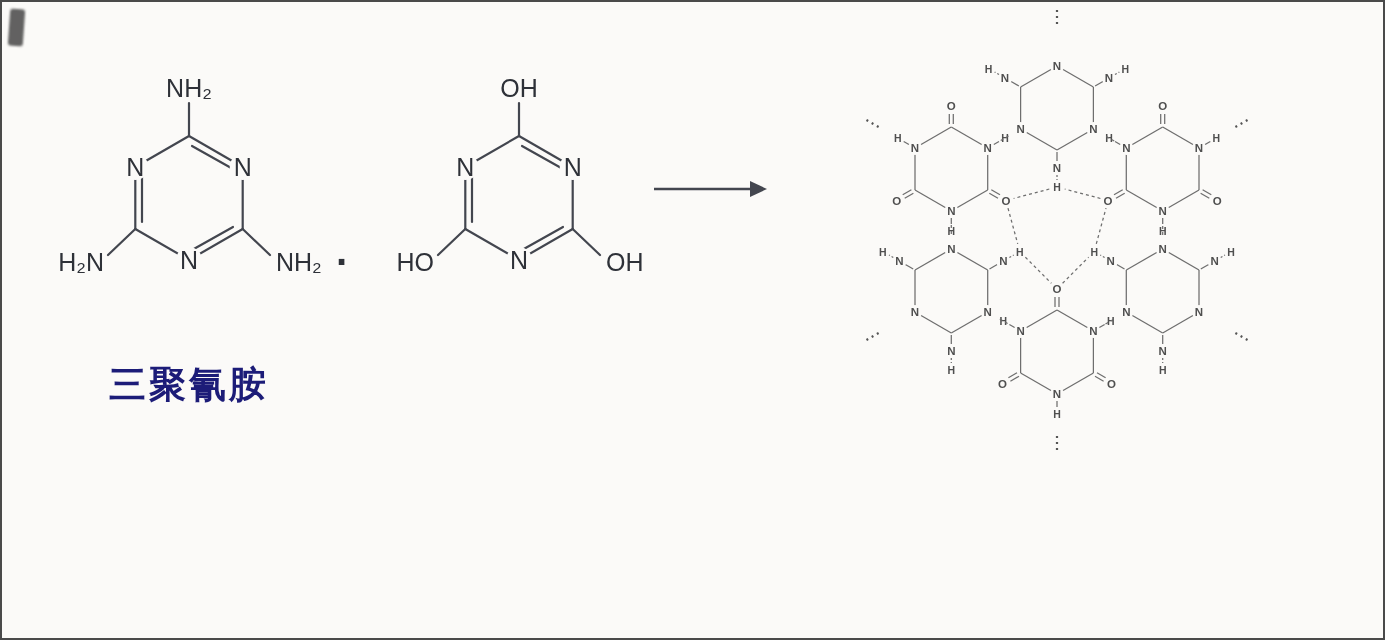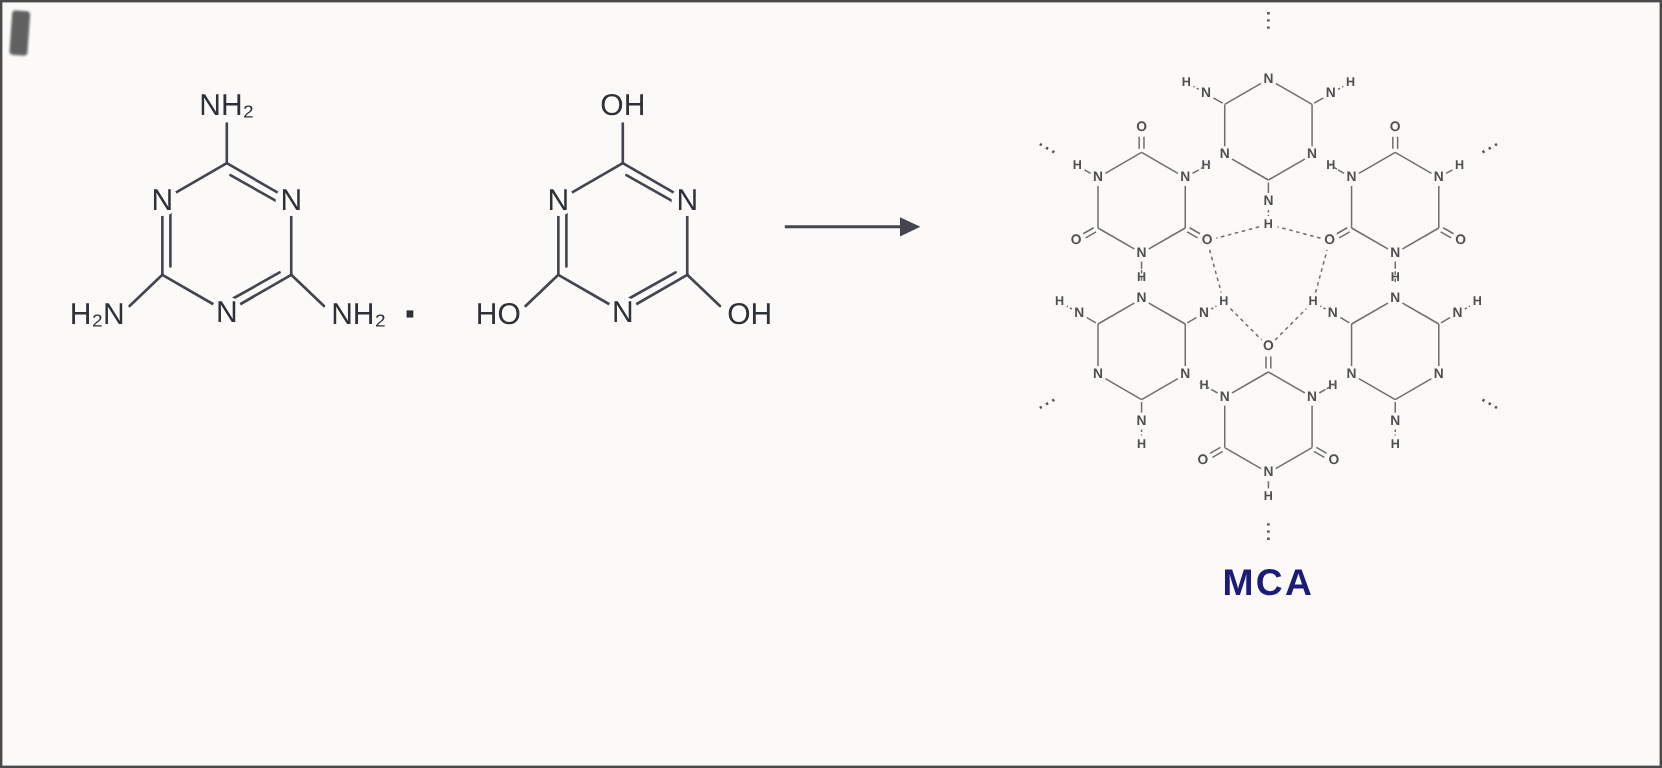--- a/index.html
+++ b/index.html
@@ -97,20 +97,21 @@
     <circle class="halo" cx="111.3" cy="119" r="13"></circle>
     <circle class="halo" cx="165" cy="212" r="13"></circle>
     <text class="atom" x="218.7" y="119">N</text>
     <text class="atom" x="111.3" y="119">N</text>
     <text class="atom" x="165" y="212">N</text>
     <text class="atom" x="165" y="40">NH₂</text>
     <text class="atom start" x="252" y="214">NH₂</text>
     <text class="atom end" x="80" y="214">H₂N</text>
   </svg>
 
+  <div class="cn-label" style="left:22px;width:330px">三聚氰胺</div>
 
   <span class="adduct-dot">·</span>
 
   <svg class="abs" style="left:352px;top:46px" width="330" height="300" viewBox="0 0 330 300">
     <g>
       <line class="bond" x1="165" y1="88" x2="218.7" y2="119"></line>
       <line class="bond" x1="218.7" y1="119" x2="218.7" y2="181"></line>
       <line class="bond" x1="218.7" y1="181" x2="165" y2="212"></line>
       <line class="bond" x1="165" y1="212" x2="111.3" y2="181"></line>
       <line class="bond" x1="111.3" y1="181" x2="111.3" y2="119"></line>
@@ -342,15 +343,14 @@
       <line x1="385.7" y1="231.0" x2="385.7" y2="221.0" stroke="#6e6e6e" stroke-width="1.25" stroke-dasharray="3 3"></line>
       <line x1="337.2" y1="137.0" x2="328.5" y2="132.0" stroke="#6e6e6e" stroke-width="1.25" stroke-dasharray="3 3"></line>
       <line x1="272.3" y1="185.0" x2="236.6" y2="194.5" stroke="#6e6e6e" stroke-width="1.25" stroke-dasharray="3 3"></line>
       <line x1="231.0" y1="204.2" x2="240.7" y2="239.8" stroke="#6e6e6e" stroke-width="1.25" stroke-dasharray="3 3"></line>
       <line x1="248.4" y1="253.2" x2="274.4" y2="279.3" stroke="#6e6e6e" stroke-width="1.25" stroke-dasharray="3 3"></line>
       <line x1="285.6" y1="279.3" x2="311.6" y2="253.2" stroke="#6e6e6e" stroke-width="1.25" stroke-dasharray="3 3"></line>
       <line x1="319.3" y1="239.8" x2="329.0" y2="204.2" stroke="#6e6e6e" stroke-width="1.25" stroke-dasharray="3 3"></line>
       <line x1="323.4" y1="194.5" x2="287.7" y2="185.0" stroke="#6e6e6e" stroke-width="1.25" stroke-dasharray="3 3"></line>
     </svg>
 
-  <div class="product-label">MCA</div>
 
 </div>
 
 </body></html>

